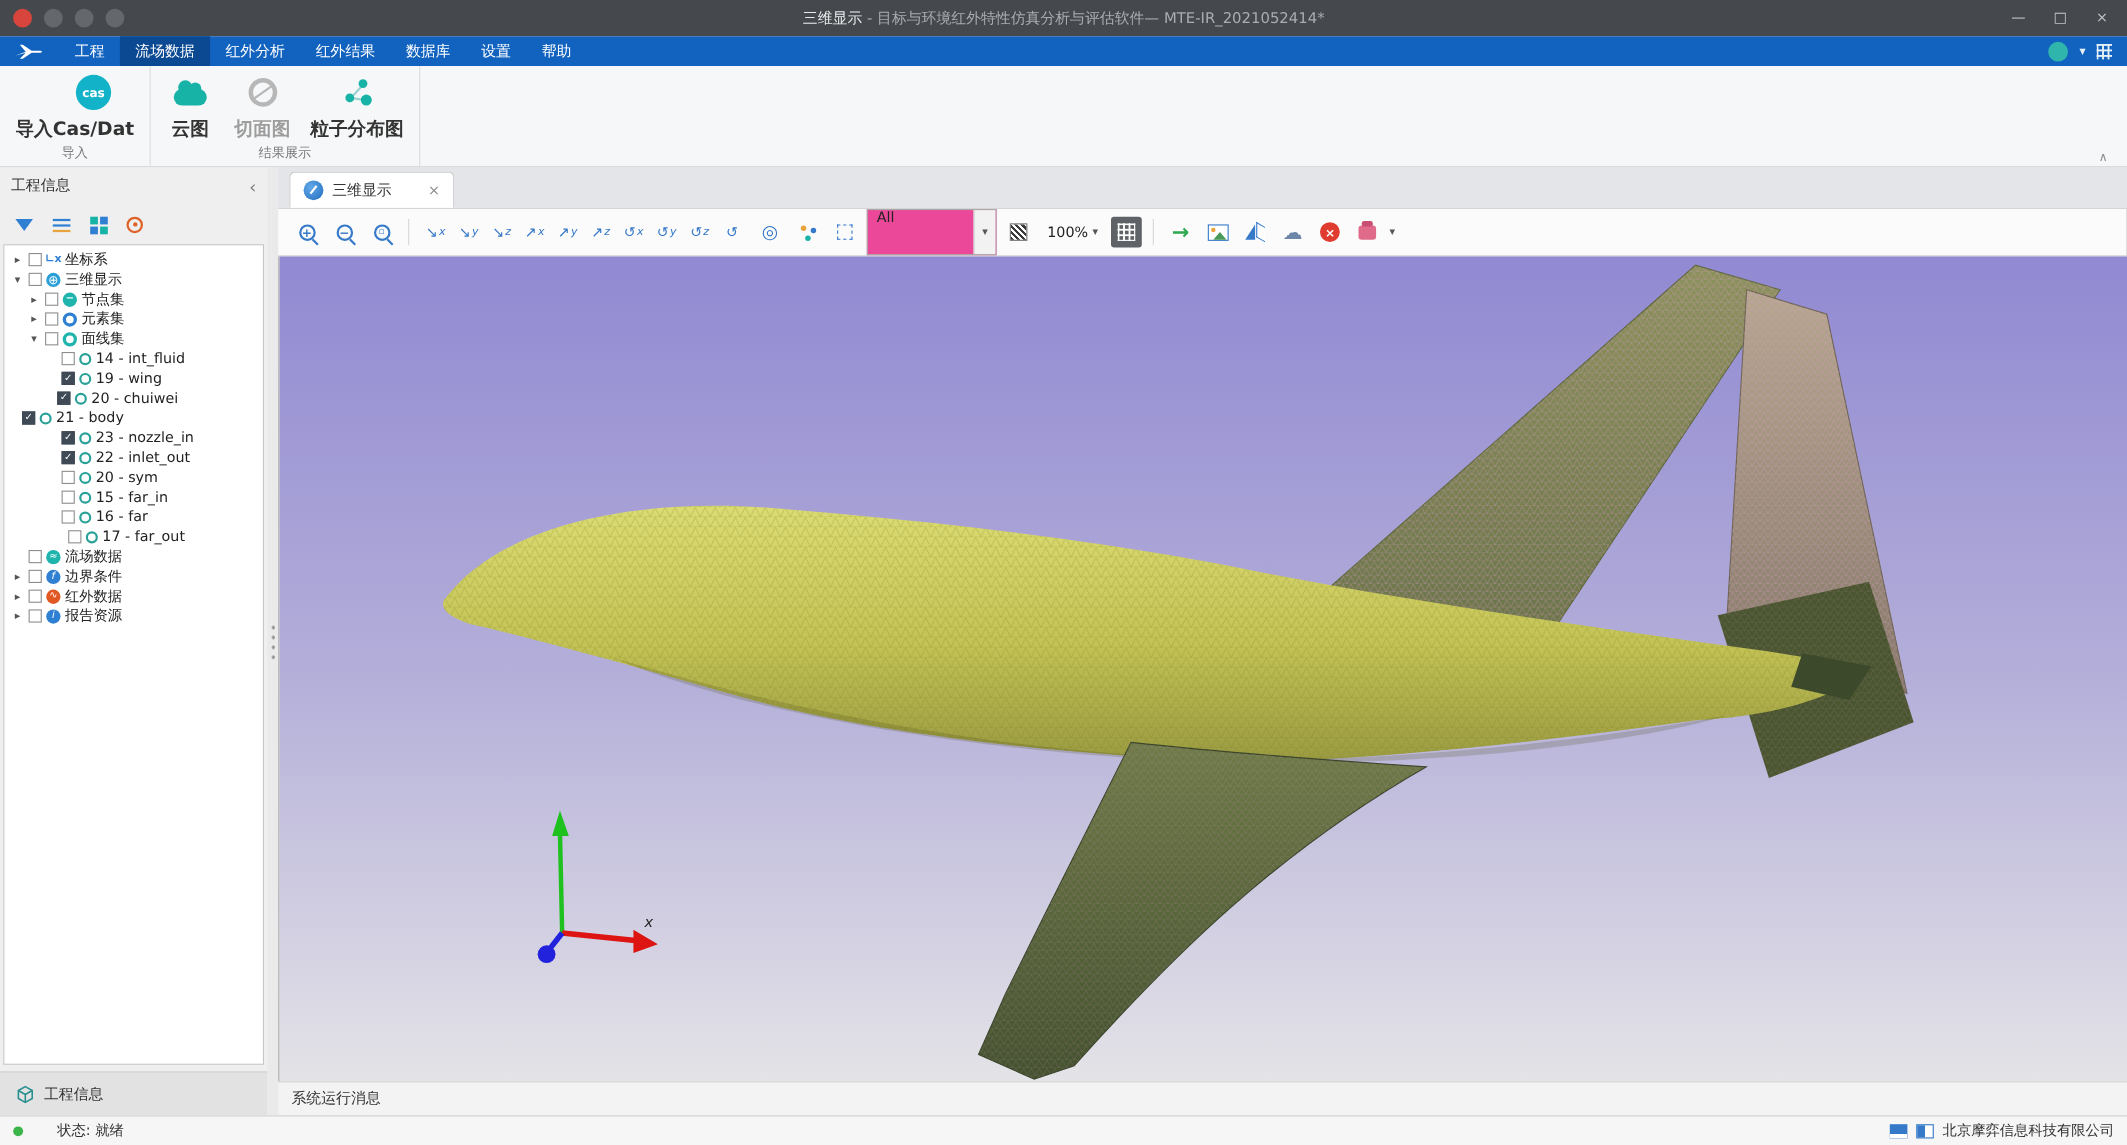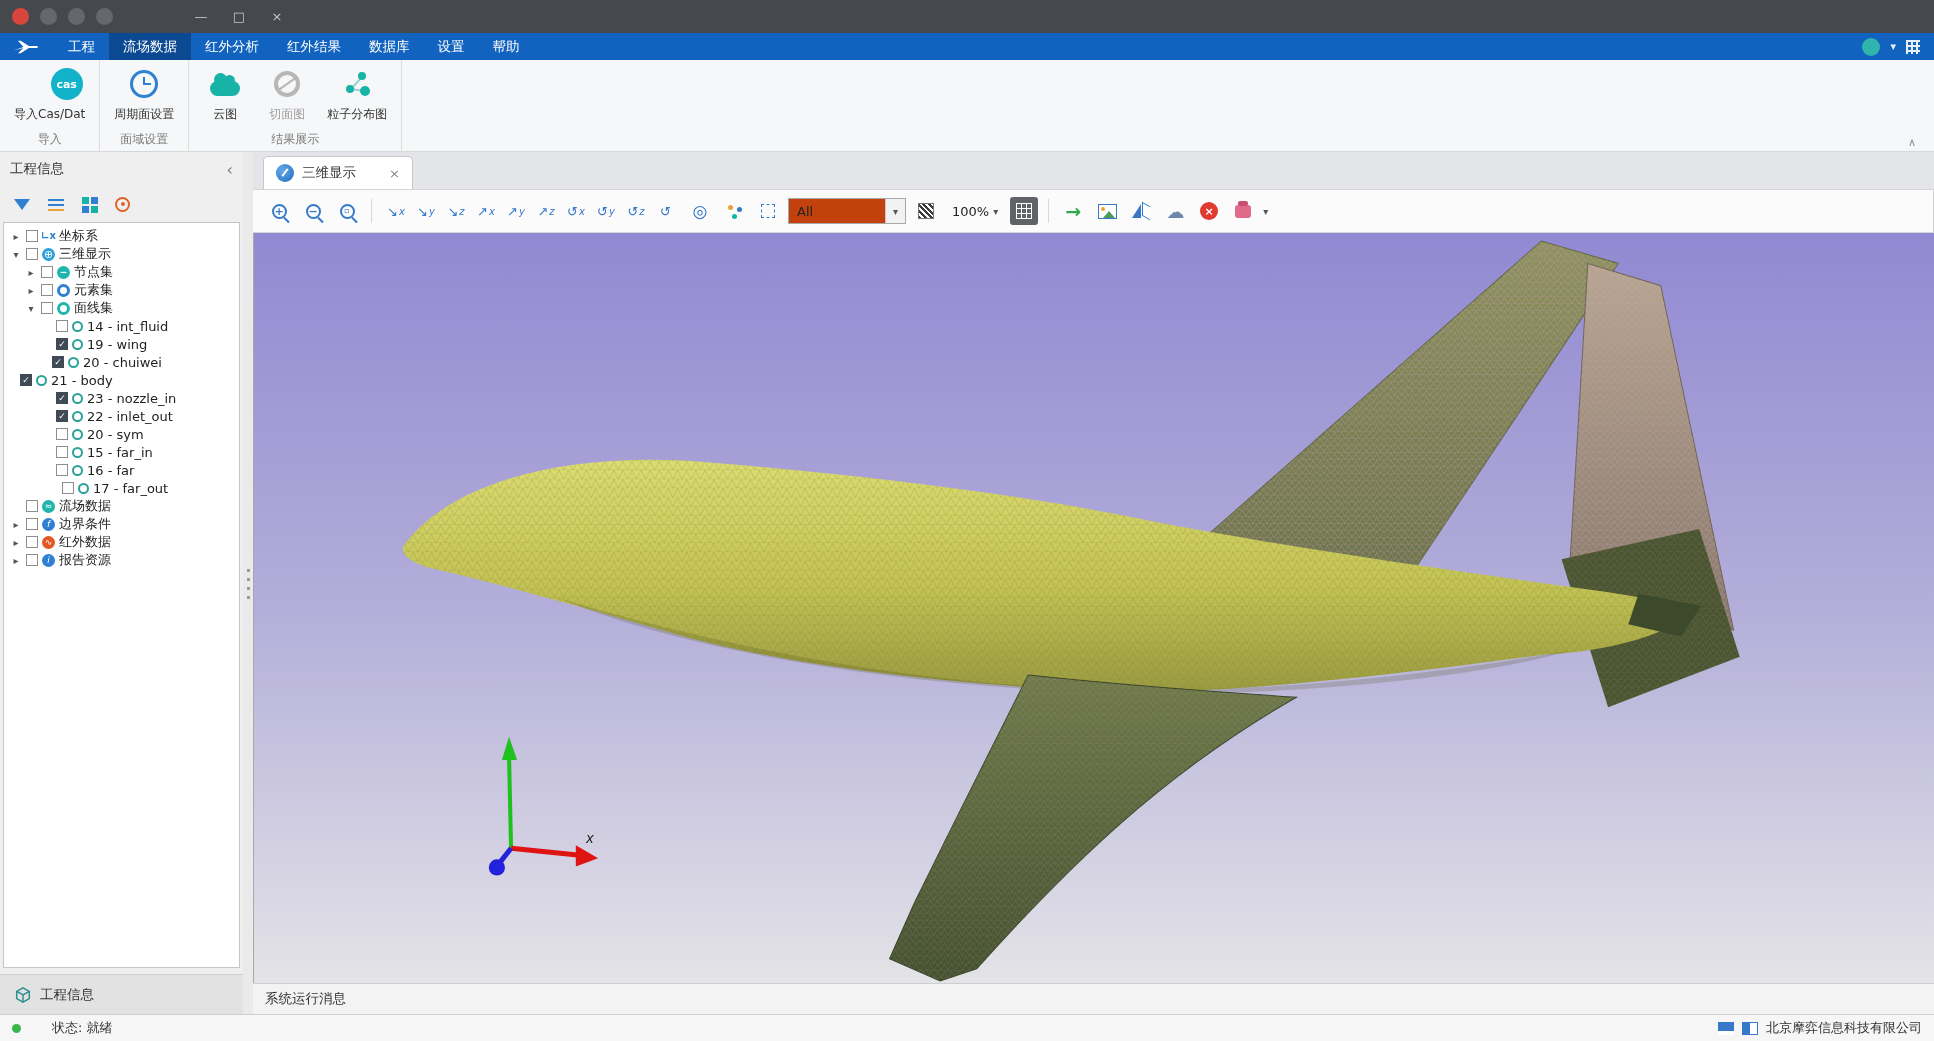--- a/index.html
+++ b/index.html
@@ -30,21 +30,21 @@
   .mr-grid { width:14px; height:14px; background:
       linear-gradient(#fff 2px, transparent 2px) 0 0/14px 5px repeat-y,
       linear-gradient(90deg,#fff 2px, transparent 2px) 0 0/5px 14px repeat-x; opacity:.9; }
 
   
   .ribbon { height:92px; flex:0 0 auto; background:#f6f7f8; border-bottom:1px solid #d7d7d7; display:flex; position:relative; }
   .rgroup { display:flex; flex-direction:column; border-right:1px solid #ddd; }
   .rbuttons { flex:1; display:flex; align-items:flex-start; padding:7px 14px 0 14px; gap:18px; }
   .rlabel { height:22px; text-align:center; font-size:12px; color:#7a7a7a; line-height:20px; }
   .rbtn { display:flex; flex-direction:column; align-items:center; gap:5px; min-width:44px; cursor:default; }
-  .rbtn-label { font-size:12px; color:#333; white-space:nowrap; }
+  .rbtn-label { font-size:17px; color:#333; white-space:nowrap;font-weight:bold; }
   .rbtn.disabled .rbtn-label { color:#9d9d9d; }
   .ric { height:34px; display:flex; align-items:center; justify-content:center; }
   .ic-cas { width:32px; height:32px; border-radius:50%; background:#12b3c9; color:#fff; font-size:11px; font-weight:bold; display:flex; align-items:center; justify-content:center;margin-left:34px; }
   .ic-clock { width:28px; height:28px; border-radius:50%; border:3px solid #2f7fd2; position:relative; }
   .ic-clock::before { content:""; position:absolute; left:10px; top:4px; width:2px; height:8px; background:#2f7fd2; }
   .ic-clock::after { content:""; position:absolute; left:11px; top:10px; width:7px; height:2px; background:#2f7fd2; }
   .ic-cloud { position:relative; width:30px; height:15px; background:#17b3a6; border-radius:9px; margin-top:8px; }
   .ic-cloud::before { content:""; position:absolute; left:4px; top:-8px; width:13px; height:13px; border-radius:50%; background:#17b3a6; }
   .ic-cloud::after { content:""; position:absolute; right:5px; top:-6px; width:11px; height:11px; border-radius:50%; background:#17b3a6; }
   .ic-slice { width:26px; height:26px; border-radius:50%; border:4px solid #b7b7b7; position:relative; }
@@ -103,21 +103,21 @@
   .vt-sep { width:1px; height:24px; background:#d8d8d8; margin:0 4px; }
   .icon-mag { position:relative; width:15px; height:15px; border:2px solid #3579c8; border-radius:50%; display:flex; align-items:center; justify-content:center; font-size:11px; color:#3579c8; font-weight:bold; line-height:1; }
   .icon-mag::after { content:""; position:absolute; right:-5px; bottom:-4px; width:7px; height:2px; background:#3579c8; transform:rotate(45deg); }
   .mag-plus::before { content:"+"; } .mag-minus::before { content:"−"; } .mag-fit::before { content:"▫"; font-size:8px; }
   .view-buttons { display:flex; gap:2px; }
   .view-btn { color:#3579c8; }
   .vb-arrow { font-size:13px; } .vb-letter { font-size:10px; font-style:italic; margin-left:1px; }
   .icon-locate { color:#3579c8; font-size:17px; }
   .icon-dots { width:5px; height:5px; border-radius:50%; background:#e8a33d; box-shadow:9px 2px 0 #3579c8, 4px 9px 0 #17b3a6; margin:-8px 8px 0 0; }
   .icon-marquee { width:14px; height:14px; border:1.5px dashed #3579c8; }
-  .combo { height:26px; border:1px solid #a9a9a9; background:#c2410c; display:flex; align-items:center; min-width:118px; }
+  .combo { height:42px; border:1px solid #a9a9a9; background:#ec4899; display:flex; align-items:flex-start; min-width:118px; }
   .combo-value { flex:1; padding:0 8px; font-size:13px; color:#222; }
   .combo-btn { width:20px; height:100%; border-left:1px solid #c9c9c9; display:flex; align-items:center; justify-content:center; font-size:10px; color:#555; background:#f2f2f2; }
   .icon-hatch { width:16px; height:16px; background:repeating-linear-gradient(45deg,#3a3a3a 0 2px,#fff 2px 4px); border:1px solid #777; }
   .zoom-drop { display:flex; align-items:center; gap:4px; padding:0 6px; font-size:13px; color:#222; }
   .zoom-caret { font-size:10px; color:#555; }
   .grid-btn { background:#5f6367; }
   .icon-gridw { width:16px; height:16px; background:
       linear-gradient(#fff 1.5px, transparent 1.5px) 0 0/16px 5px,
       linear-gradient(90deg,#fff 1.5px, transparent 1.5px) 0 0/5px 16px; }
   .icon-export { color:#2fa84f; font-size:19px; font-weight:bold; }
@@ -151,20 +151,23 @@
 
 <div class="app">
 
   <div class="titlebar">
     <div class="tb-circles">
       <span class="tb-circle tb-red"></span>
       <span class="tb-circle tb-gray"></span>
       <span class="tb-circle tb-gray"></span>
       <span class="tb-circle tb-gray"></span>
     </div>
+    <div class="tb-title">
+      <span class="primary">三维显示</span><span> - 目标与环境红外特性仿真分析与评估软件— MTE-IR_2021052414*</span>
+    </div>
     <div class="win-controls">
       <span class="win-btn">—</span>
       <span class="win-btn">□</span>
       <span class="win-btn">×</span>
     </div>
   </div>
 
   <div class="menubar">
     <span class="menu-logo">
       <svg width="30" height="18" viewBox="0 0 32 20">
@@ -191,31 +194,20 @@
     <div class="rgroup">
       <div class="rbuttons">
         <div class="rbtn">
           <span class="ric">
               <span class="ic-cas">cas</span>
             </span>
           <span class="rbtn-label">导入Cas/Dat</span>
         </div>
       </div>
       <div class="rlabel">导入</div>
-    </div>
-    <div class="rgroup">
-      <div class="rbuttons">
-        <div class="rbtn">
-          <span class="ric">
-              <span class="ic-clock"></span>
-            </span>
-          <span class="rbtn-label">周期面设置</span>
-        </div>
-      </div>
-      <div class="rlabel">面域设置</div>
     </div>
     <div class="rgroup">
       <div class="rbuttons">
         <div class="rbtn">
           <span class="ric">
               <span class="ic-cloud"></span>
             </span>
           <span class="rbtn-label">云图</span>
         </div>
         <div class="rbtn disabled">

